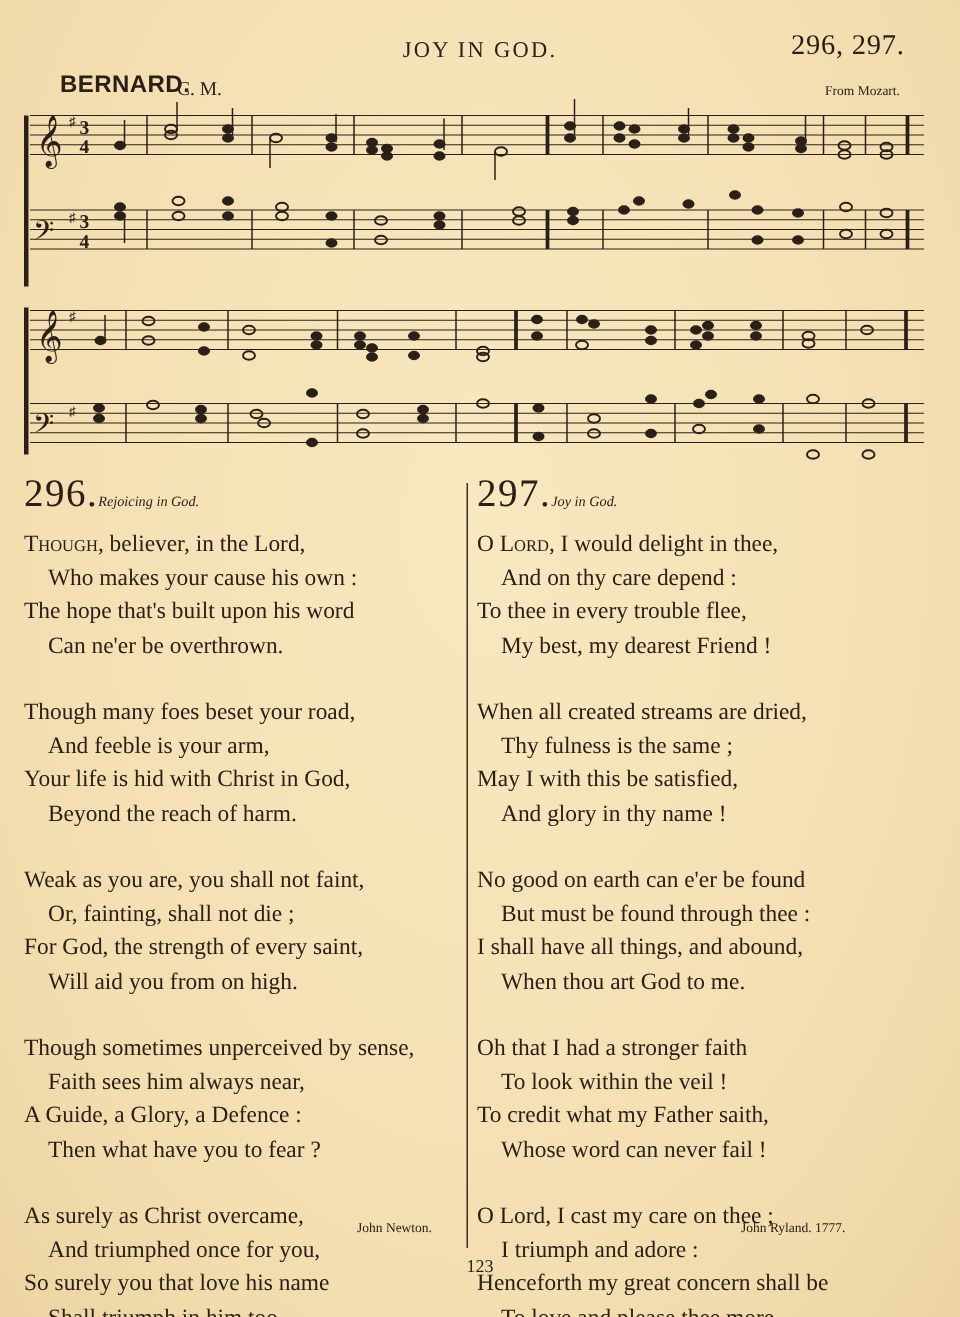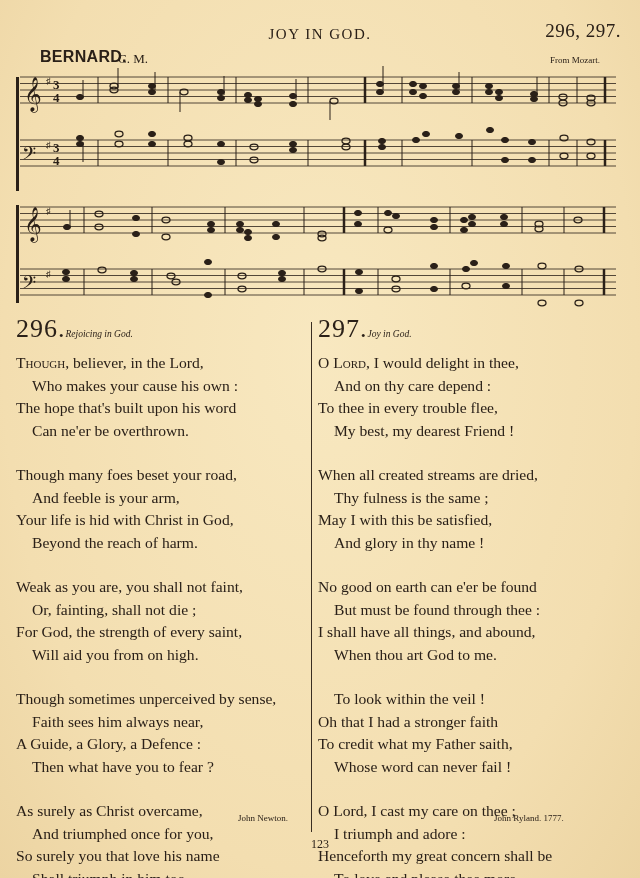--- a/index.html
+++ b/index.html
@@ -9,21 +9,21 @@
       background-image: radial-gradient(ellipse at 50% 40%, #f8e8c0 0%, #f3deb0 70%, #ecd4a2 100%);
       color: #2a2018;
       font-family: "Liberation Serif", "DejaVu Serif", serif;
       position: relative;
     }
     .header-title {
       position: absolute; top: 26px; left: 0; width: 640px; text-align: center;
       font-size: 15px; letter-spacing: 1.5px;
     }
     .header-nums {
-      position: absolute; top: 20px; right: 19px; font-size: 19px; letter-spacing: 0.5px;
+      position: absolute; top: 20px; right: 37px; font-size: 19px; letter-spacing: 0.5px;
     }
     .tune-name {
       position: absolute; top: 48px; left: 40px; font-family: "Liberation Sans", "DejaVu Sans", sans-serif;
       font-weight: bold; font-size: 16px; letter-spacing: 0.3px;
     }
     .tune-meter {
       position: absolute; top: 51px; left: 118px; font-size: 13px;
     }
     .composer {
       position: absolute; top: 55px; right: 40px; font-size: 9px;
@@ -348,22 +348,22 @@
     <div class="line">May I with this be satisfied,</div>
     <div class="line indent">And glory in thy name !</div>
   </div>
   <div class="stanza">
     <div class="line">No good on earth can e'er be found</div>
     <div class="line indent">But must be found through thee :</div>
     <div class="line">I shall have all things, and abound,</div>
     <div class="line indent">When thou art God to me.</div>
   </div>
   <div class="stanza">
+    <div class="line">Oh that I had a stronger faith</div>
     <div class="line indent">To look within the veil !</div>
-    <div class="line">Oh that I had a stronger faith</div>
     <div class="line">To credit what my Father saith,</div>
     <div class="line indent">Whose word can never fail !</div>
   </div>
   <div class="stanza">
     <div class="line">O Lord, I cast my care on thee ;</div>
     <div class="line indent">I triumph and adore :</div>
     <div class="line">Henceforth my great concern shall be</div>
     <div class="line indent">To love and please thee more.</div>
   </div>
 </div>

